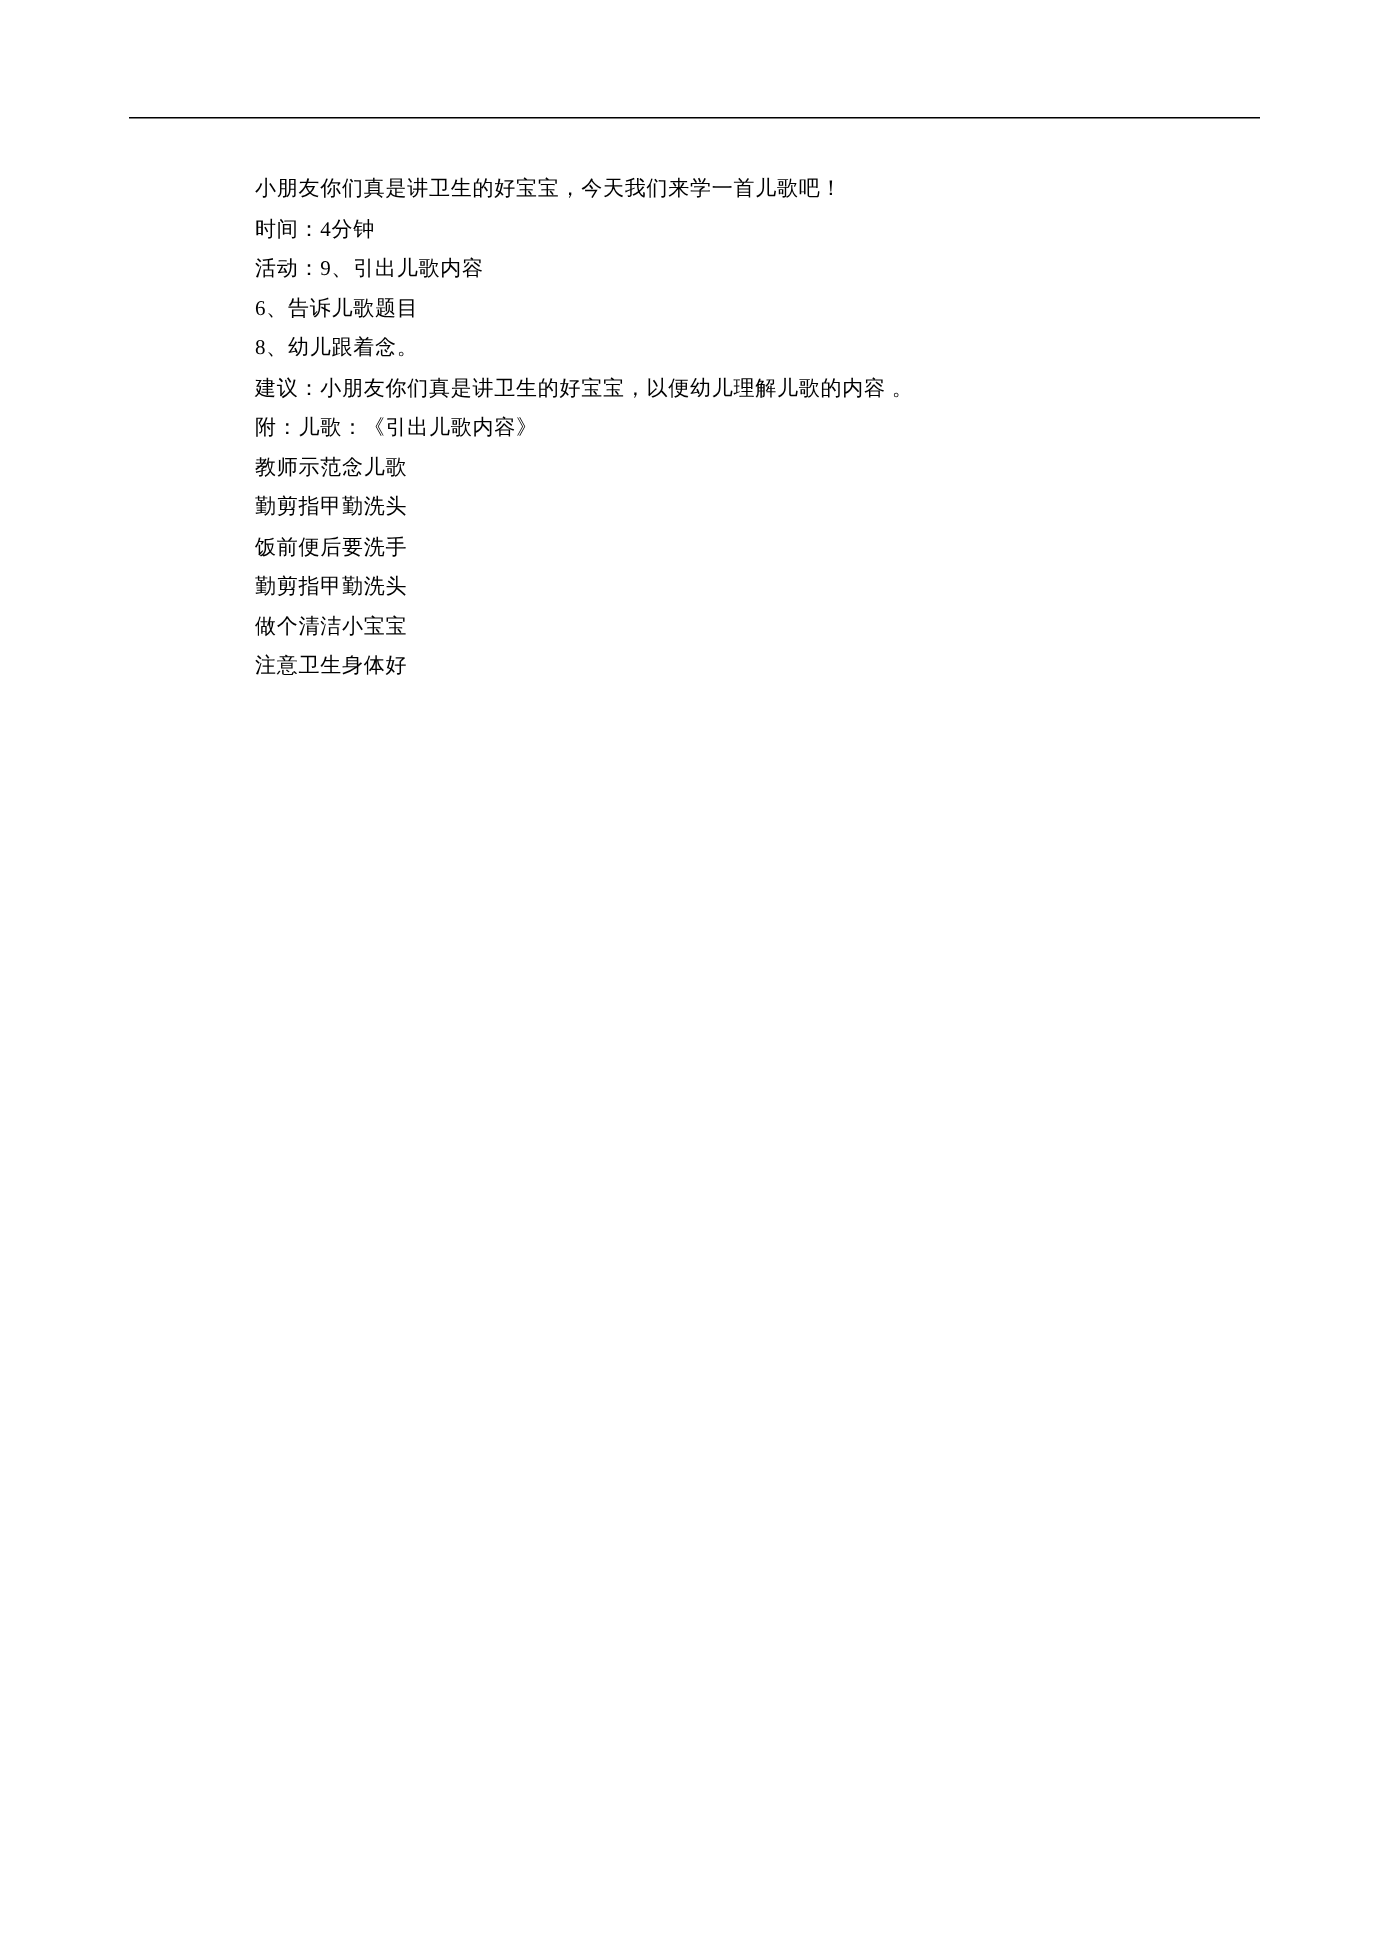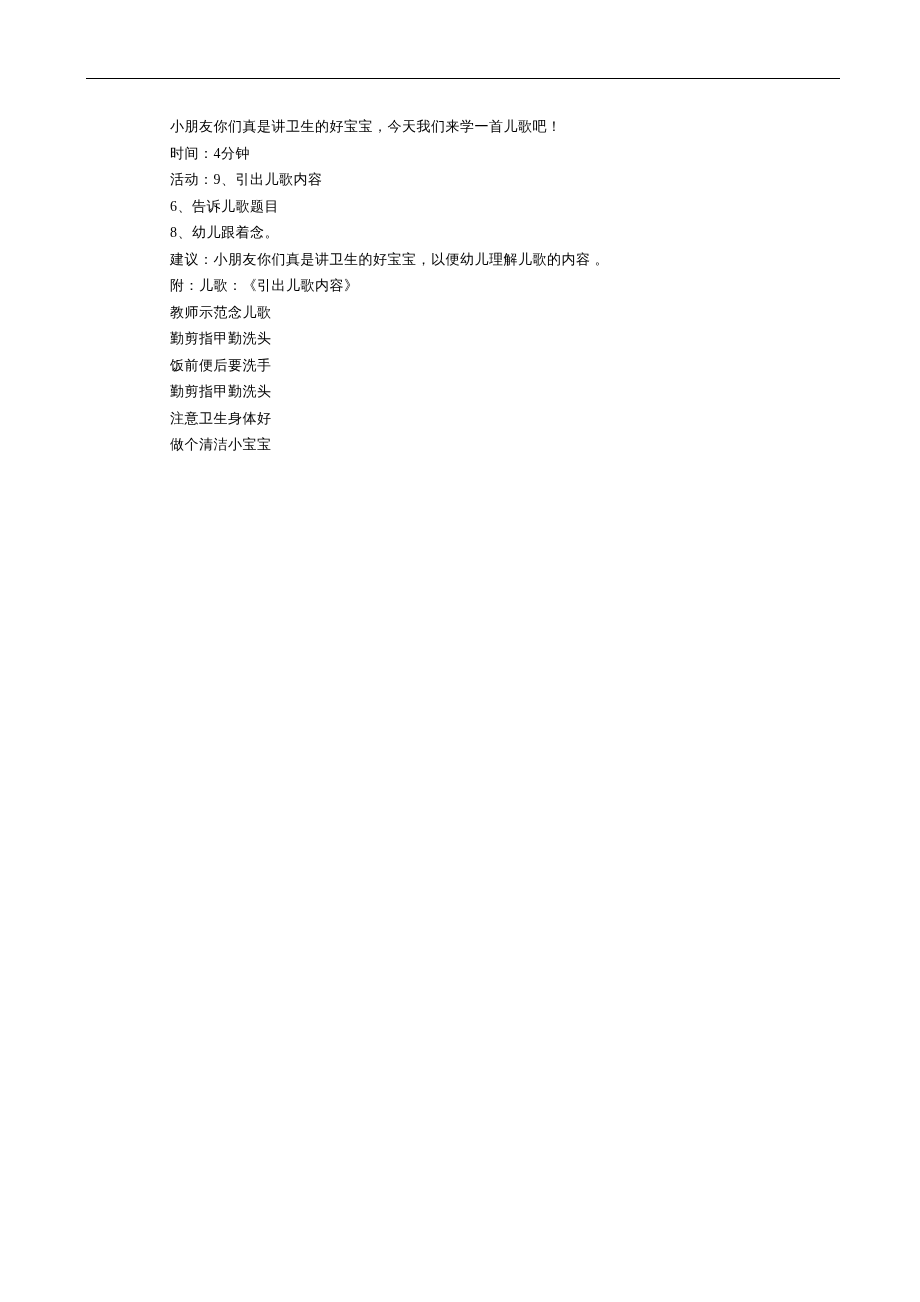--- a/index.html
+++ b/index.html
@@ -45,15 +45,15 @@
   <div class="line">时间：4分钟</div>
   <div class="line">活动：9、引出儿歌内容</div>
   <div class="line">6、告诉儿歌题目</div>
   <div class="line">8、幼儿跟着念。</div>
   <div class="line">建议：小朋友你们真是讲卫生的好宝宝，以便幼儿理解儿歌的内容 。</div>
   <div class="line">附：儿歌：《引出儿歌内容》</div>
   <div class="line">教师示范念儿歌</div>
   <div class="line">勤剪指甲勤洗头</div>
   <div class="line">饭前便后要洗手</div>
   <div class="line">勤剪指甲勤洗头</div>
+  <div class="line">做个清洁小宝宝</div>
   <div class="line">注意卫生身体好</div>
-  <div class="line">做个清洁小宝宝</div>
 </div>
 
 </body></html>

